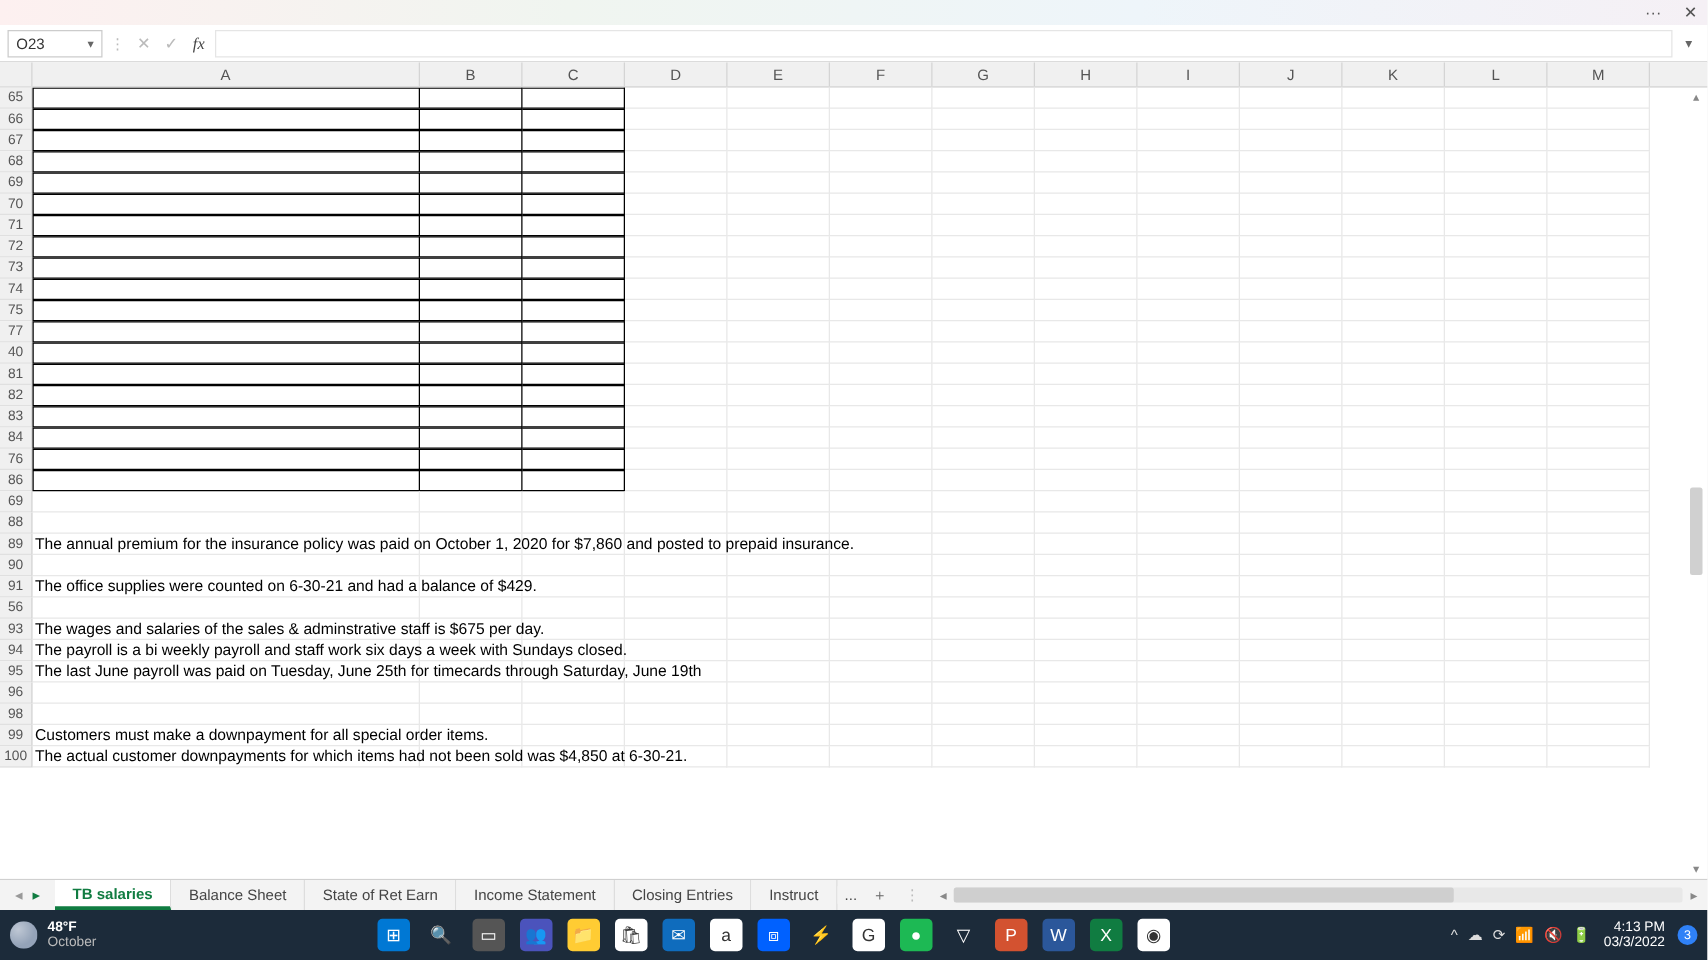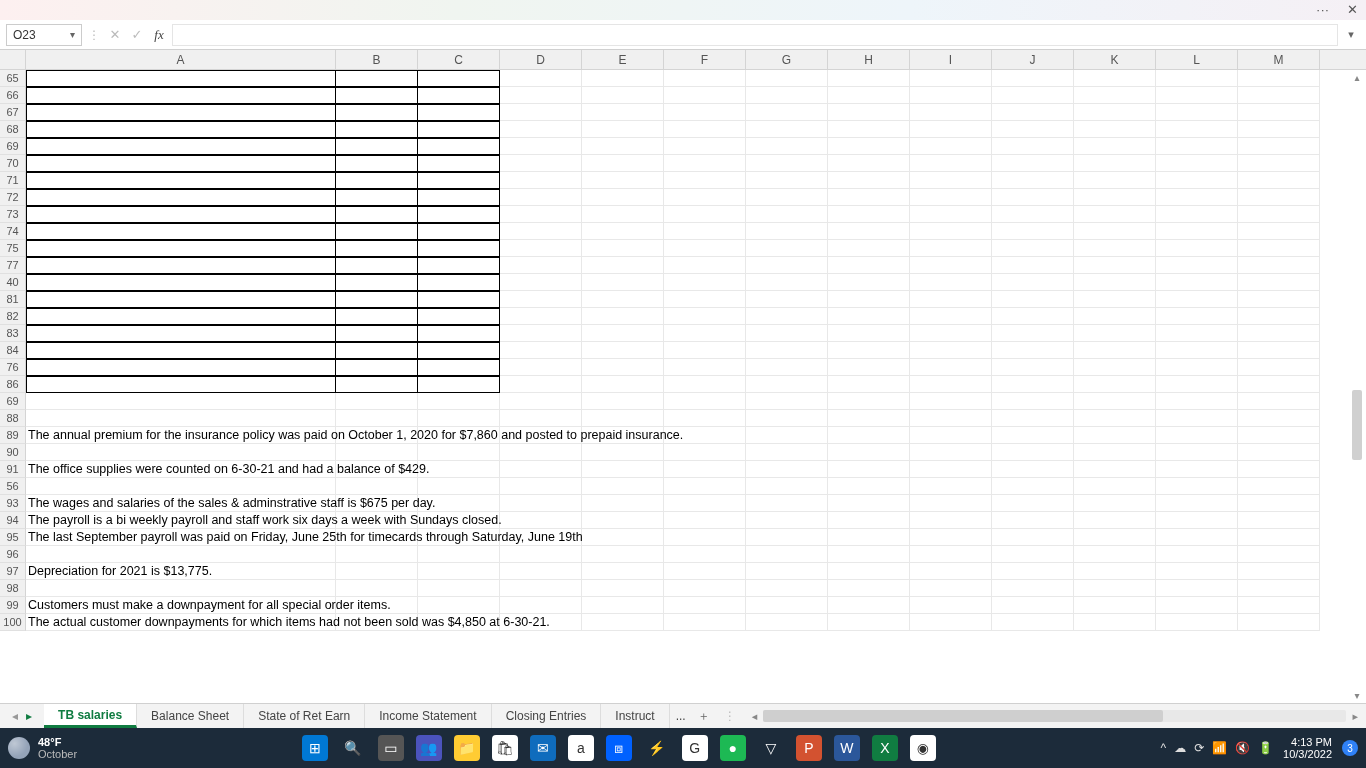--- a/index.html
+++ b/index.html
@@ -554,56 +554,38 @@
           <div class="cell cH" style="width: 82px;"></div>
           <div class="cell cI" style="width: 82px;"></div>
           <div class="cell cJ" style="width: 82px;"></div>
           <div class="cell cK" style="width: 82px;"></div>
           <div class="cell cL" style="width: 82px;"></div>
           <div class="cell cM" style="width: 82px;"></div>
         </div>
         <div class="row">
           <div class="rh">95</div>
           <div class="cell cA" style="width: 310px;">
-            <span class="overflow">The last September payroll was paid on Friday, June 25th for timecards through Saturday, June 19th</span>
+            <span class="overflow">The last June payroll was paid on Tuesday, June 25th for timecards through Saturday, June 19th</span>
           </div>
           <div class="cell cB" style="width: 82px;"></div>
           <div class="cell cC" style="width: 82px;"></div>
           <div class="cell cD" style="width: 82px;"></div>
           <div class="cell cE" style="width: 82px;"></div>
           <div class="cell cF" style="width: 82px;"></div>
           <div class="cell cG" style="width: 82px;"></div>
           <div class="cell cH" style="width: 82px;"></div>
           <div class="cell cI" style="width: 82px;"></div>
           <div class="cell cJ" style="width: 82px;"></div>
           <div class="cell cK" style="width: 82px;"></div>
           <div class="cell cL" style="width: 82px;"></div>
           <div class="cell cM" style="width: 82px;"></div>
         </div>
         <div class="row">
           <div class="rh">96</div>
           <div class="cell cA" style="width: 310px;"></div>
-          <div class="cell cB" style="width: 82px;"></div>
-          <div class="cell cC" style="width: 82px;"></div>
-          <div class="cell cD" style="width: 82px;"></div>
-          <div class="cell cE" style="width: 82px;"></div>
-          <div class="cell cF" style="width: 82px;"></div>
-          <div class="cell cG" style="width: 82px;"></div>
-          <div class="cell cH" style="width: 82px;"></div>
-          <div class="cell cI" style="width: 82px;"></div>
-          <div class="cell cJ" style="width: 82px;"></div>
-          <div class="cell cK" style="width: 82px;"></div>
-          <div class="cell cL" style="width: 82px;"></div>
-          <div class="cell cM" style="width: 82px;"></div>
-        </div>
-        <div class="row">
-          <div class="rh">97</div>
-          <div class="cell cA" style="width: 310px;">
-            <span class="overflow">Depreciation for 2021 is $13,775.</span>
-          </div>
           <div class="cell cB" style="width: 82px;"></div>
           <div class="cell cC" style="width: 82px;"></div>
           <div class="cell cD" style="width: 82px;"></div>
           <div class="cell cE" style="width: 82px;"></div>
           <div class="cell cF" style="width: 82px;"></div>
           <div class="cell cG" style="width: 82px;"></div>
           <div class="cell cH" style="width: 82px;"></div>
           <div class="cell cI" style="width: 82px;"></div>
           <div class="cell cJ" style="width: 82px;"></div>
           <div class="cell cK" style="width: 82px;"></div>
@@ -727,17 +709,17 @@
     <div id="sys-icons" style="display:flex;gap:8px">
         <span class="sys-icon">^</span>
         <span class="sys-icon">☁</span>
         <span class="sys-icon">⟳</span>
         <span class="sys-icon">📶</span>
         <span class="sys-icon">🔇</span>
         <span class="sys-icon">🔋</span>
       </div>
     <div class="clock">
       <div>4:13 PM</div>
-      <div>10/3/2022</div>
+      <div>03/3/2022</div>
     </div>
     <div class="badge-blue">3</div>
   </div>
 </div>
 
 </body></html>

